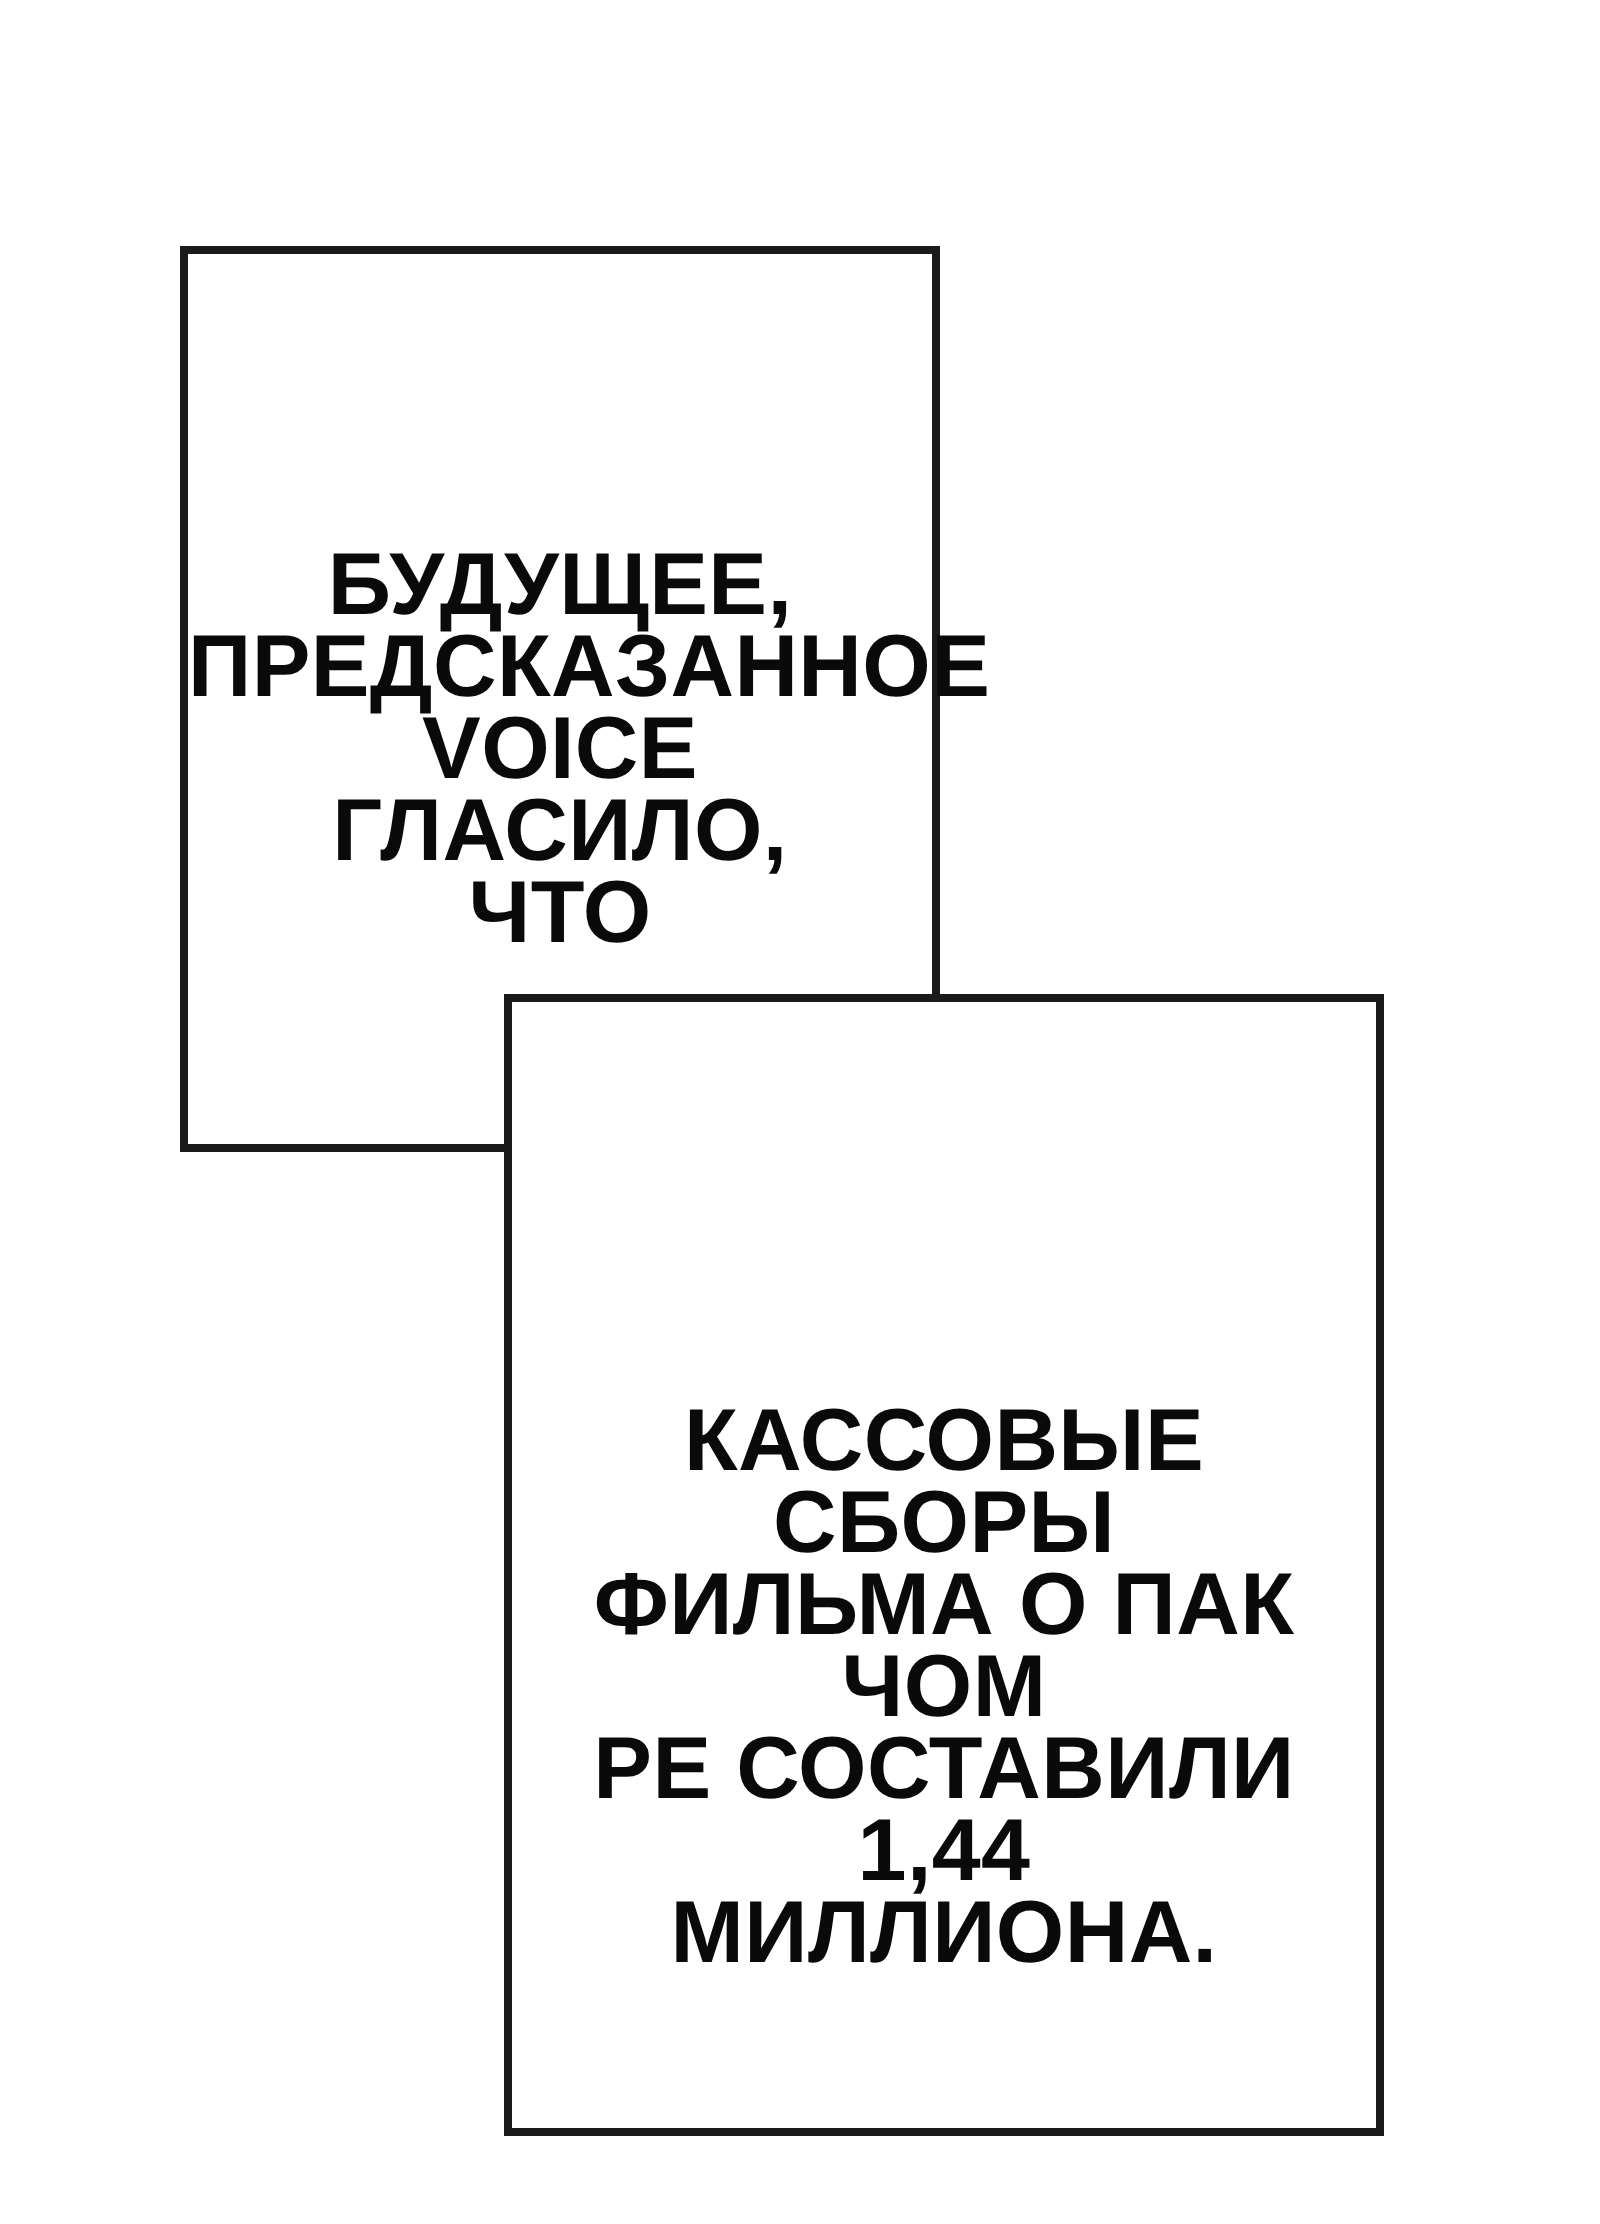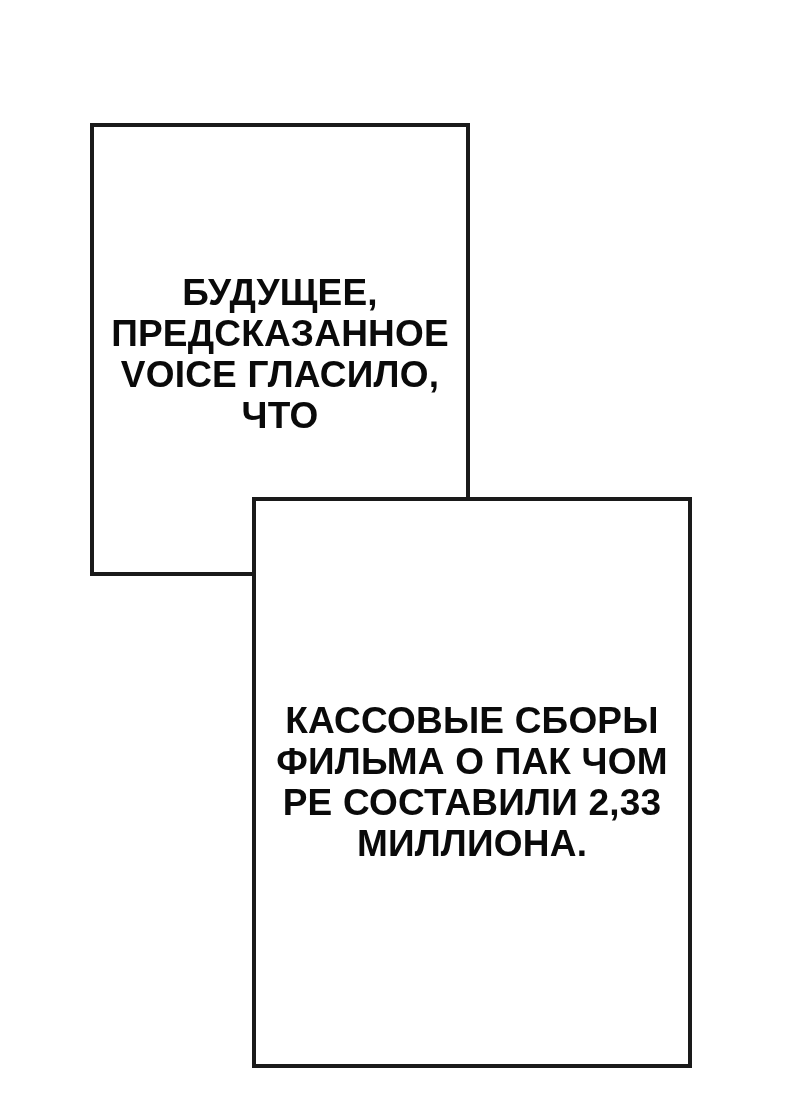--- a/index.html
+++ b/index.html
@@ -34,21 +34,21 @@
     display: block;
   }
 
   
   .panel-caption {
     position: absolute;
     text-align: center;
     color: #0a0a0a;
     font-family: "Liberation Sans", sans-serif;
     font-weight: 700;
-    font-size: 37px;
+    font-size: 44px;
     line-height: 41px;
     letter-spacing: 0.2px;
     white-space: pre-line;
     -webkit-font-smoothing: antialiased;
   }
 
   #caption-upper {
     left: 94px;
     top: 272px;
     width: 372px;
@@ -72,16 +72,16 @@
     <path fill="#ffffff" stroke="#1a1a1a" stroke-width="4" stroke-linejoin="miter" d="M 254 499 L 690 499 L 690 1066 L 254 1066 Z"></path>
   </svg>
 
   <div class="panel-caption" id="caption-upper">БУДУЩЕЕ,
 ПРЕДСКАЗАННОЕ
 VOICE ГЛАСИЛО,
 ЧТО</div>
 
   <div class="panel-caption" id="caption-lower">КАССОВЫЕ СБОРЫ
 ФИЛЬМА О ПАК ЧОМ
-РЕ СОСТАВИЛИ 2,33
+РЕ СОСТАВИЛИ 1,44
 МИЛЛИОНА.</div>
 
 </div>
 
 </body></html>

